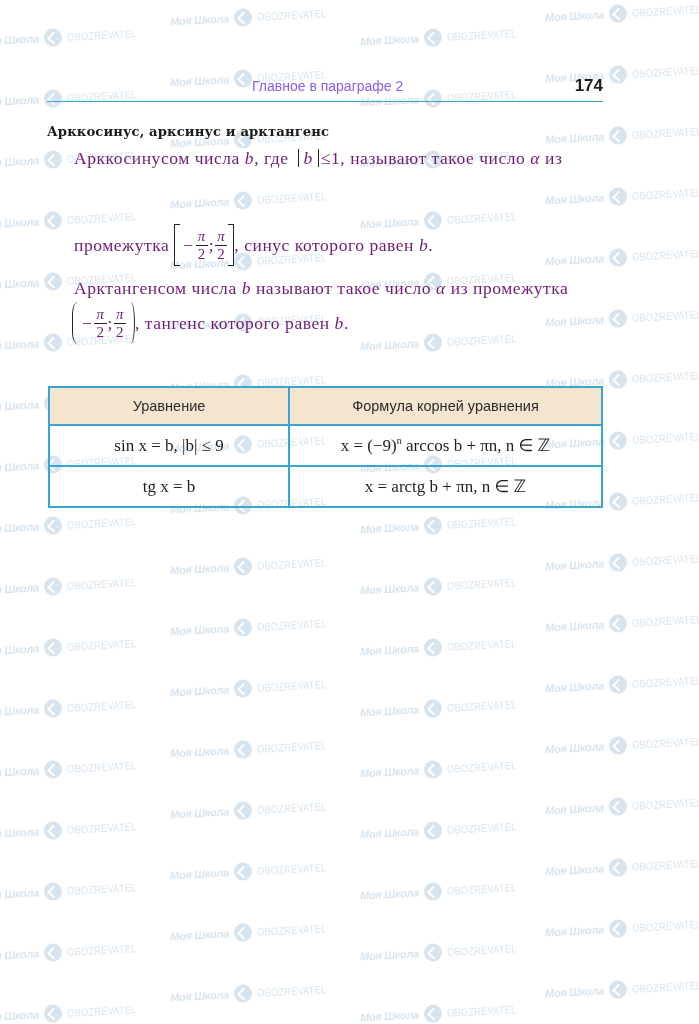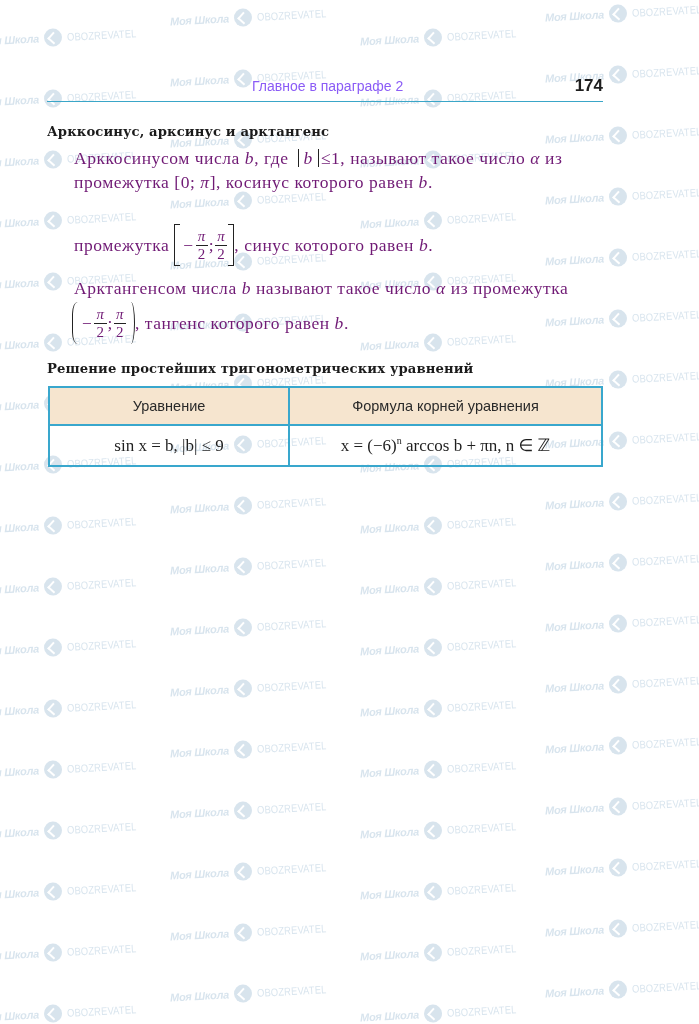--- a/index.html
+++ b/index.html
@@ -393,23 +393,20 @@
 <div class="content">
   <div class="page-header">
     <span class="header-title">Главное в параграфе 2</span>
     <span class="page-number">174</span>
   </div>
 
   <div class="section-title" style="top:124px;">Арккосинус, арксинус и арктангенс</div>
 
   <div class="para" style="top:148px;">
     <span>Арккосинусом числа </span><span class="it">b</span><span>, где </span><span class="abs it">b</span><span>≤1,  называют такое число </span><span class="it">α</span><span> из</span>
-  </div>
-  <div class="para" style="top:172px;">
-    <span>промежутка [0; </span><span class="it">π</span><span>], косинус которого равен </span><span class="it">b</span><span>.</span>
   </div>
 
   <div class="para" style="top:224px;">
     <span style="vertical-align:middle;">промежутка </span><span class="bracket-group">
       <span class="sq-br l"></span>
       <span style="margin:0 1px 0 3px;">−</span>
       <span class="frac">
           <span class="num it">π</span>
           <span>2</span>
         </span>
@@ -435,29 +432,32 @@
         </span>
       <span>;</span>
       <span class="frac">
           <span class="num it">π</span>
           <span>2</span>
         </span>
       <span class="rd-br r"></span>
     </span><span style="vertical-align:middle;">, тангенс которого равен </span><span class="it" style="vertical-align:middle;">b</span><span style="vertical-align:middle;">.</span>
   </div>
 
-  <div class="section-title" style="top:361px;">Решение простейших тригонометрических уравнений</div>
 
   <table class="eq-table">
     <thead>
       <tr>
         <th>Уравнение</th>
         <th>Формула корней уравнения</th>
       </tr>
     </thead>
     <tbody>
       <tr>
         <td>sin x = b,  |b| ≤ 9</td>
-        <td><span>x = (−6)</span><sup>n</sup><span> arccos b + πn,  n ∈ ℤ</span></td>
+        <td><span>x = (−9)</span><sup>n</sup><span> arccos b + πn,  n ∈ ℤ</span></td>
+      </tr>
+      <tr>
+        <td>tg x = b</td>
+        <td>x = arctg b + πn,  n ∈ ℤ</td>
       </tr>
     </tbody>
   </table>
 </div>
 
 </body></html>

